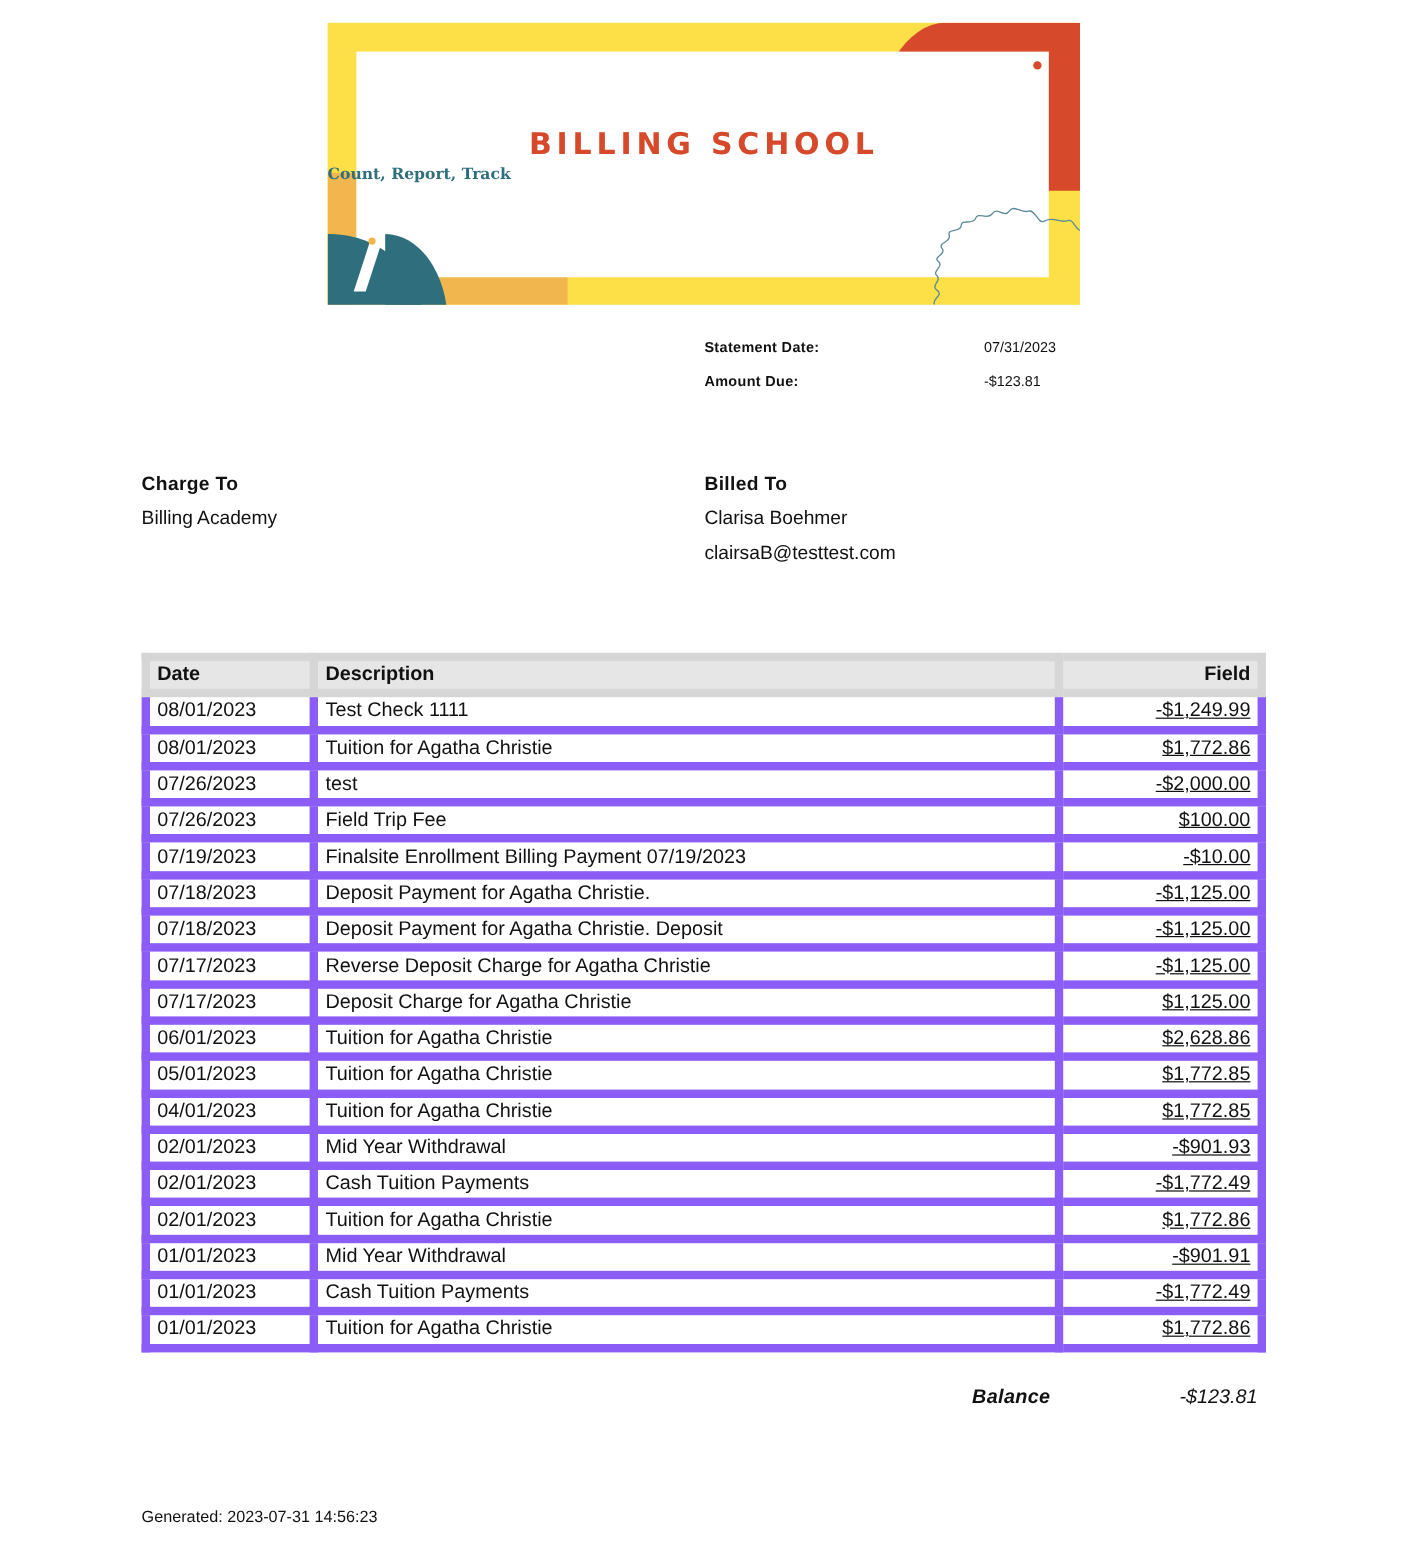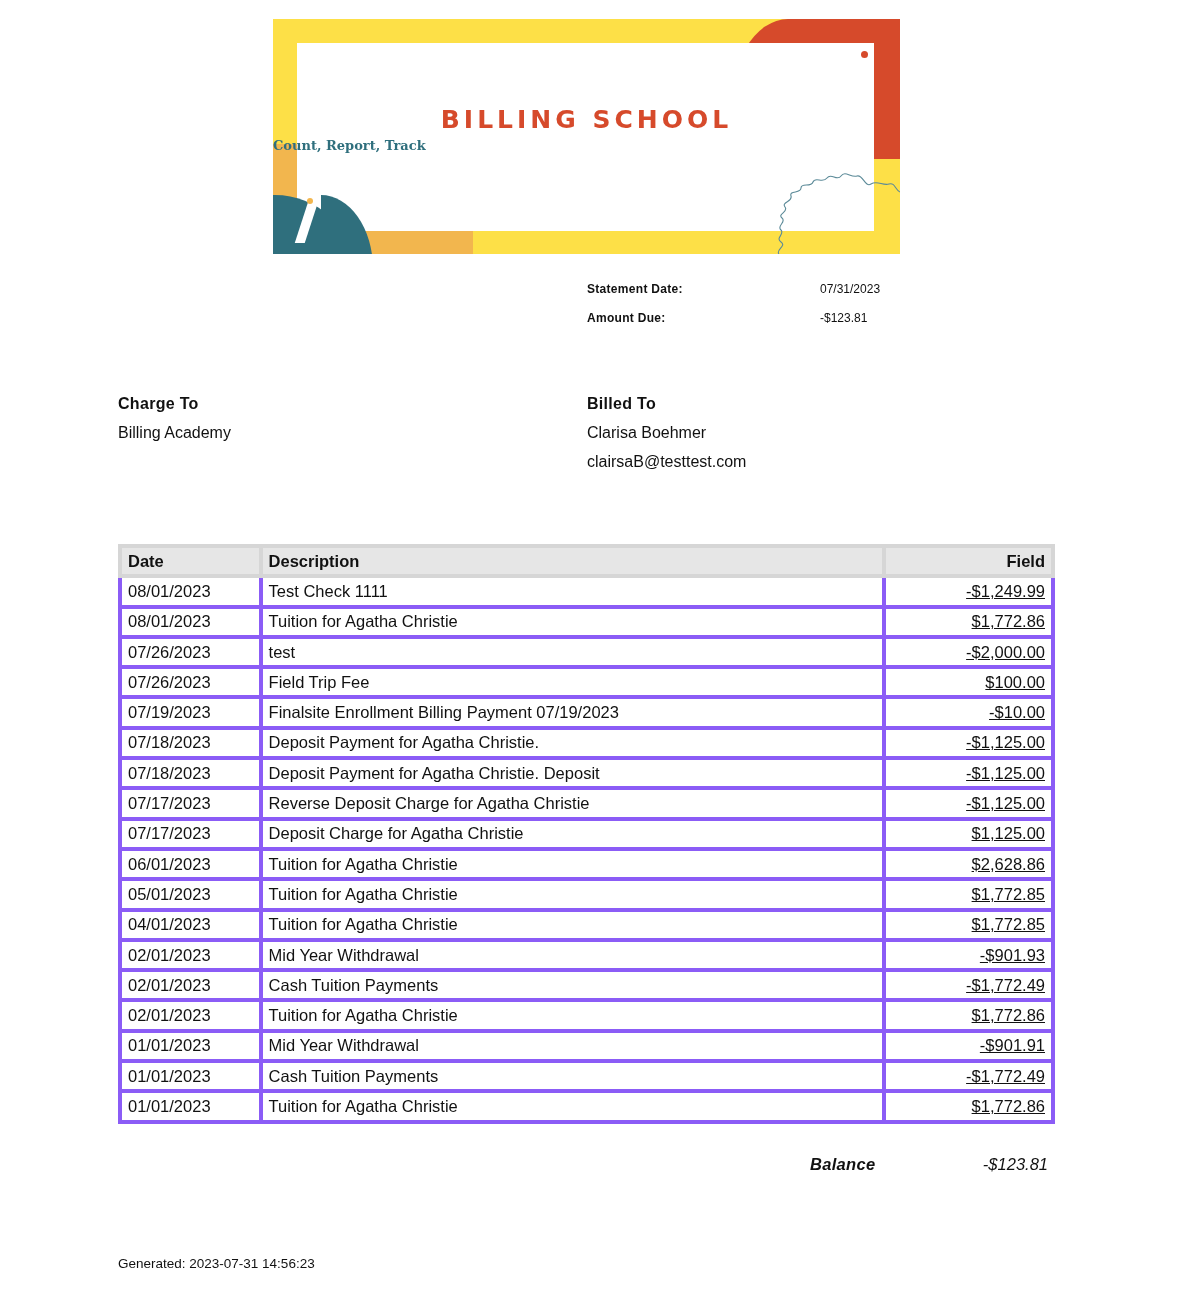--- a/index.html
+++ b/index.html
@@ -133,21 +133,21 @@
     
     .ledger {
       position: absolute;
       left: 118px; top: 544px;
       width: 937px;
       border-collapse: collapse;
       font-size: 16.5px;
       border: 1px solid #d9d9d9;
     }
     .ledger th, .ledger td {
-      border: 4px solid #8b5cf6;
+      border: 7px solid #8b5cf6;
       height: 30.3px;
       padding: 0 6px;
       text-align: left;
       white-space: nowrap;
       font-weight: normal;
     }
     .ledger thead th {
       background: #e6e6e6;
       font-weight: bold;
       border-color: #d6d6d6;

